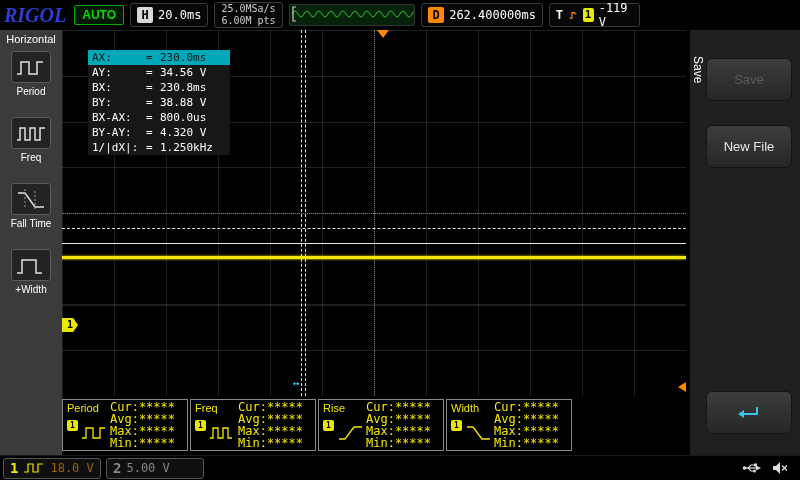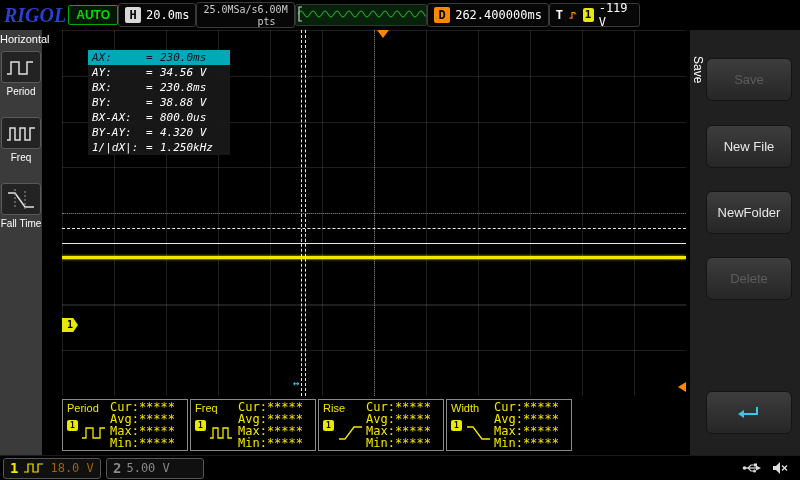--- a/index.html
+++ b/index.html
@@ -1,46 +1,46 @@
 <!DOCTYPE html>
 <html><head>
 <meta charset="utf-8">
 <style>
   html,body{margin:0;padding:0;background:#000;}
   .screen{position:relative;width:800px;height:480px;background:#000;font-family:"DejaVu Sans Mono",monospace;overflow:hidden;}
 
   
-  .topbar{position:absolute;left:0;top:0;width:644px;height:30px;display:flex;align-items:center;padding:0 4px;box-sizing:border-box;background:#000;}
+  .topbar{position:absolute;left:0;top:0;width:644px;height:30px;display:flex;align-items:center;gap:6px;padding:0 4px;box-sizing:border-box;background:#000;}
   .logo{font-family:"Liberation Serif",serif;font-style:italic;font-weight:bold;font-size:20px;color:#2b3fd0;margin-right:2px;}
   .auto{border:1px solid #0a0;color:#0d0;background:#041604;font-weight:bold;font-size:12px;padding:2px 7px;border-radius:2px;font-family:"Liberation Sans",sans-serif;}
   .group{display:flex;align-items:center;gap:5px;border:1px solid #3a3a3a;border-radius:3px;height:22px;padding:0 6px;background:#070707;}
   .badge{display:inline-block;text-align:center;font-weight:bold;border-radius:2px;}
   .h-badge{background:#d8d8d8;color:#000;width:16px;height:16px;line-height:16px;font-size:12px;}
   .d-badge{background:#ff8800;color:#000;width:16px;height:16px;line-height:16px;font-size:12px;}
   .ch-badge{background:#e8e800;color:#000;width:14px;height:14px;line-height:14px;font-size:11px;}
   .val{color:#fff;font-size:12px;}
-  .sa{display:flex;justify-content:center;font-size:10px;color:#ccc;line-height:1.2;height:22px;border:1px solid #3a3a3a;border-radius:3px;padding:1px 6px;background:#070707;}
+  .sa{display:flex;flex-direction:column;justify-content:center;font-size:10px;color:#ccc;line-height:1.2;height:22px;border:1px solid #3a3a3a;border-radius:3px;padding:1px 6px;background:#070707;}
   .strip{position:relative;width:268px;height:20px;background:#06220a;border:1px solid #333;border-radius:2px;overflow:hidden;}
   .t-label{color:#fff;font-weight:bold;font-size:12px;}
 
   
-  .sidebar{position:absolute;left:0;top:30px;width:42px;height:425px;background:#3b3b3b;box-sizing:border-box;}
+  .sidebar{position:absolute;left:0;top:30px;width:62px;height:425px;background:#3b3b3b;box-sizing:border-box;}
   .sidebar-title{color:#fff;font-family:"Liberation Sans",sans-serif;font-size:11px;text-align:center;padding:3px 0 4px;}
   .side-item{height:66px;display:flex;flex-direction:column;align-items:center;cursor:pointer;}
   .tile{width:38px;height:30px;background:#232323;border:1px solid #5a5a5a;border-radius:3px;display:flex;align-items:center;justify-content:center;margin-top:2px;}
   .side-label{color:#fff;font-family:"Liberation Sans",sans-serif;font-size:10px;margin-top:3px;white-space:nowrap;}
 
   
   .plot{position:absolute;left:62px;top:30px;width:624px;height:366px;background:#000;overflow:hidden;}
   .grid{position:absolute;left:0;top:0;right:0;bottom:0;background-image:
     repeating-linear-gradient(to right, rgba(110,110,110,.28) 0 1px, transparent 1px 52px),
     repeating-linear-gradient(to bottom, rgba(110,110,110,.28) 0 1px, transparent 1px 45.75px);}
   .axis-v{position:absolute;left:312px;top:0;height:100%;width:0;border-left:1px dotted rgba(190,190,190,.55);}
   .axis-h{position:absolute;top:183px;left:0;width:100%;height:0;border-top:1px dotted rgba(190,190,190,.55);}
-  .cursor-box{position:absolute;left:26px;top:20px;width:142px;background:rgba(25,25,25,.92);font-size:11px;z-index:5;font-style:italic;}
+  .cursor-box{position:absolute;left:26px;top:20px;width:142px;background:rgba(25,25,25,.92);font-size:11px;z-index:5;}
   .c-row{display:flex;height:15px;line-height:15px;padding:0 4px;color:#fff;}
   .c-row.hl{background:#00a8b8;color:#00181c;}
   .c-label{width:54px;}
   .c-eq{width:14px;}
   .hline-dashed{position:absolute;left:0;width:100%;top:198px;border-top:1px dashed #e8e8e8;}
   .hline-solid{position:absolute;left:0;width:100%;top:213px;border-top:1px solid #e8e8e8;}
   .trace{position:absolute;left:0;width:100%;top:226px;height:3px;background:#f5e600;box-shadow:0 0 3px rgba(255,255,0,.8);z-index:2;}
   .vline{position:absolute;top:0;height:100%;width:0;border-left:1px dashed #e8e8e8;z-index:3;}
   .vline.a{left:239px;}
   .vline.b{left:243px;}
@@ -134,20 +134,28 @@
     <div class="side-item">
       <div class="tile">
         <svg width="32" height="24" viewBox="0 0 32 24">
             <path d="M3,6 h7 l10,14 h9" stroke="#e0e0e0" stroke-width="1.5" fill="none"></path>
             <path d="M10,2 v18 M20,4 v18" stroke="#9a9a9a" stroke-width="1" stroke-dasharray="2,2" fill="none"></path>
           </svg>
       </div>
       <div class="side-label">Fall Time</div>
     </div>
 
+    <div class="side-item">
+      <div class="tile">
+        <svg width="32" height="24" viewBox="0 0 32 24">
+            <path d="M2,20 h5 v-13 h14 v13 h6" stroke="#e0e0e0" stroke-width="1.5" fill="none"></path>
+          </svg>
+      </div>
+      <div class="side-label">+Width</div>
+    </div>
 
   </div>
 
   <div class="plot">
     <div class="grid"></div>
     <div class="axis-v"></div>
     <div class="axis-h"></div>
 
     <div class="hline-dashed"></div>
     <div class="hline-solid"></div>
@@ -292,22 +300,20 @@
         <polygon points="1,5 4,5 8,1 8,13 4,9 1,9" fill="#ddd"></polygon>
         <path d="M10,4.5 L15,9.5 M15,4.5 L10,9.5" stroke="#ddd" stroke-width="1.4"></path>
       </svg>
     </div>
   </div>
 
   <div class="menu">
     <div class="menu-tab">Save</div>
     <div class="mbtn mb0 disabled">Save</div>
     <div class="mbtn mb1">New File</div>
-    <div class="mbtn mb2">NewFolder</div>
-    <div class="mbtn mb3 disabled">Delete</div>
     <div class="mbtn mb4">
       <svg width="26" height="18" viewBox="0 0 26 18">
         <path d="M21,3 v7 H8" stroke="#3ac8e8" stroke-width="2" fill="none"></path>
         <polygon points="8,6 8,14 2,10" fill="#3ac8e8"></polygon>
       </svg>
     </div>
   </div>
 
 </div>
 

